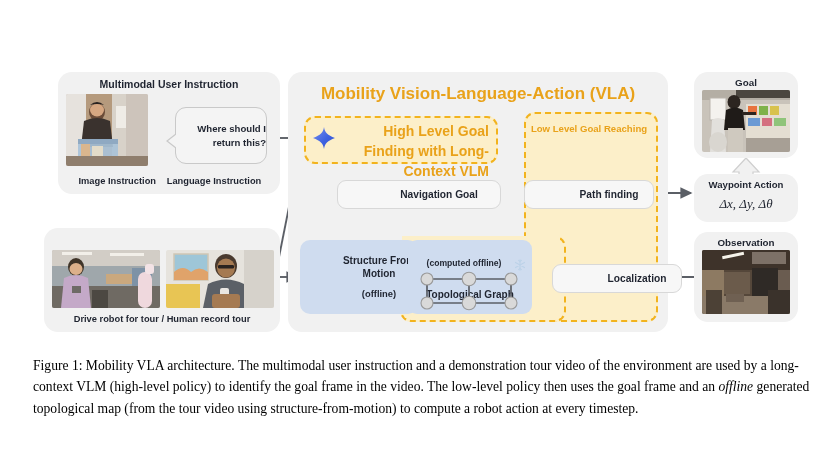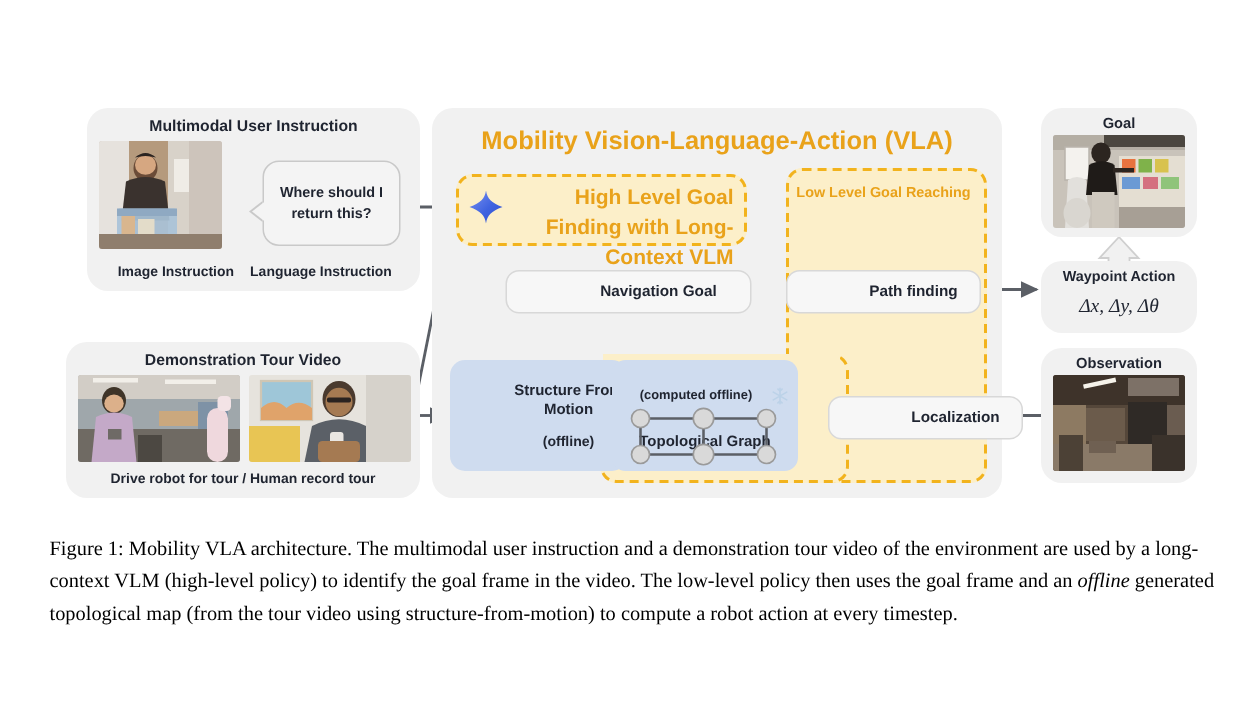--- a/index.html
+++ b/index.html
@@ -11,21 +11,21 @@
   .ttl{position:absolute;text-align:center;font-weight:bold;color:#1f2430;}
 
   
   #p-instr{left:58px;top:72px;width:222px;height:122px;}
   #instr-title{left:58px;top:78px;width:222px;font-size:10.5px;}
   #img-instr{position:absolute;left:66px;top:94px;width:82px;height:72px;border-radius:2px;overflow:hidden;}
   #lbl-img{left:56px;top:176px;width:100px;font-size:9.3px;text-align:right;}
   #lbl-lang{left:152px;top:176px;width:124px;font-size:9.3px;}
 
   .bubble{position:absolute;background:#f4f4f4;border:1.1px solid #c9c9c9;border-radius:11px;
-          display:flex;align-items:center;justify-content:center;text-align:center;
+          display:flex;align-items:center;justify-content:center;text-align:right;
           font-size:9.6px;font-weight:bold;color:#1f2430;line-height:1.38;}
   .bubble:after{content:"";position:absolute;left:-8px;top:48%;width:0;height:0;
           border-top:7px solid transparent;border-bottom:7px solid transparent;border-right:9px solid #f4f4f4;}
   .bubble:before{content:"";position:absolute;left:-9.6px;top:48%;width:0;height:0;
           border-top:7.4px solid transparent;border-bottom:7.4px solid transparent;border-right:9.6px solid #c9c9c9;}
   #bubble1{left:175px;top:107px;width:90px;height:55px;}
 
   
   #p-tour{left:44px;top:228px;width:236px;height:104px;}
   #tour-title{left:44px;top:234px;width:236px;font-size:10.5px;}
@@ -153,21 +153,20 @@
       <rect x="15" y="50" width="9" height="16" fill="#d9b68e"></rect>
       <rect x="26" y="52" width="11" height="14" fill="#e3dcc9"></rect>
       <rect x="0" y="62" width="82" height="10" fill="#8f7e6d"></rect>
     </svg>
   </div>
   <div class="ttl" id="lbl-img">Image Instruction</div>
   <div class="ttl" id="lbl-lang">Language Instruction</div>
   <div class="bubble" id="bubble1">Where should I return this?</div>
 
   <div class="panel" id="p-tour"></div>
-  <div class="ttl" id="tour-title">Demonstration Tour Video</div>
 
   <div id="tv1">
     <svg viewBox="0 0 108 58" width="108" height="58">
       <rect width="108" height="58" fill="#b9b4ad"></rect>
       <rect x="0" y="0" width="108" height="16" fill="#d2cdc6"></rect>
       <rect x="10" y="2" width="30" height="3" fill="#f2efe9"></rect>
       <rect x="58" y="3" width="34" height="3" fill="#f2efe9"></rect>
       <rect x="0" y="16" width="108" height="20" fill="#9fa7ab"></rect>
       <rect x="0" y="36" width="108" height="22" fill="#6f6a63"></rect>
       <rect x="54" y="24" width="26" height="10" fill="#caa87e"></rect>

